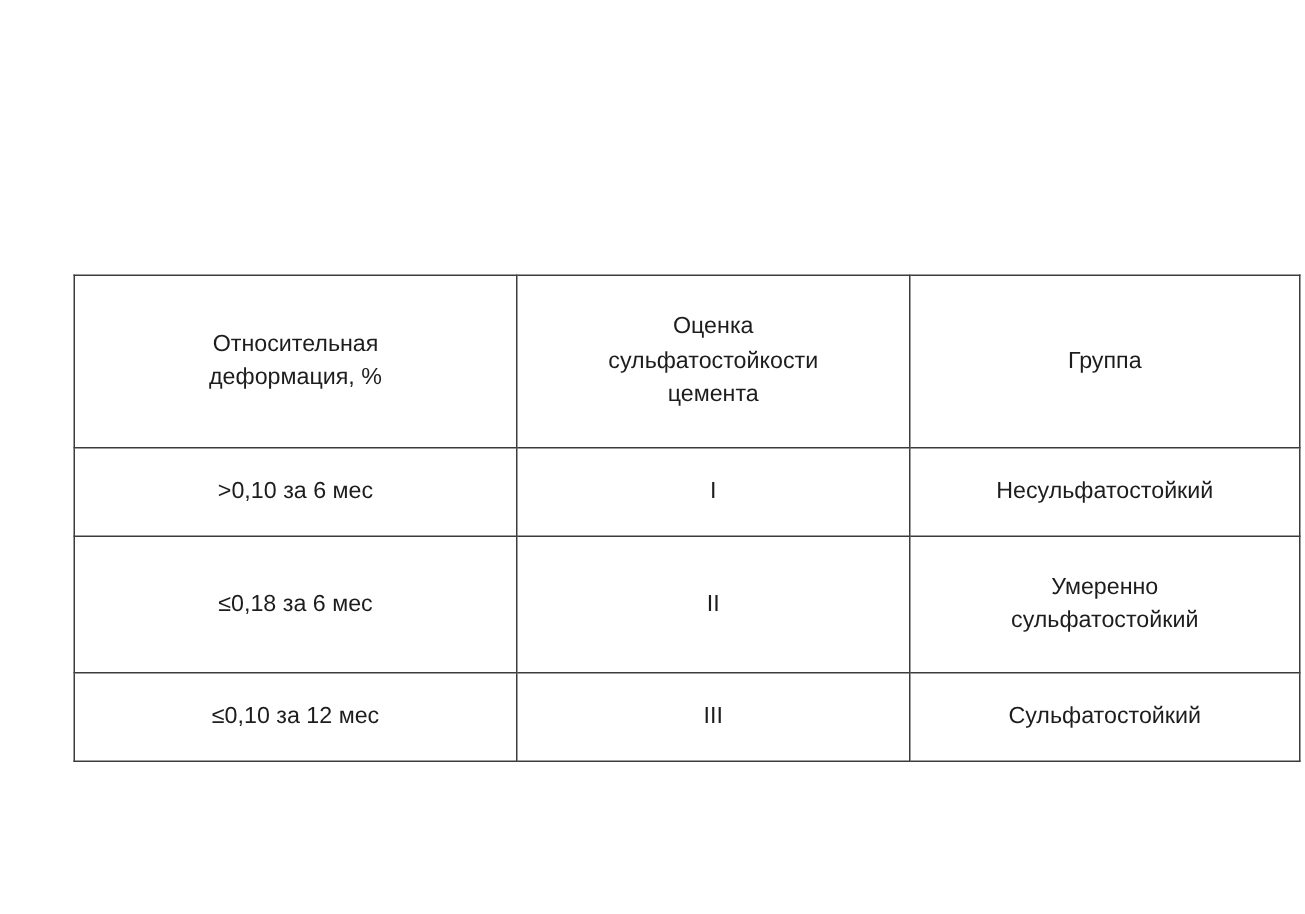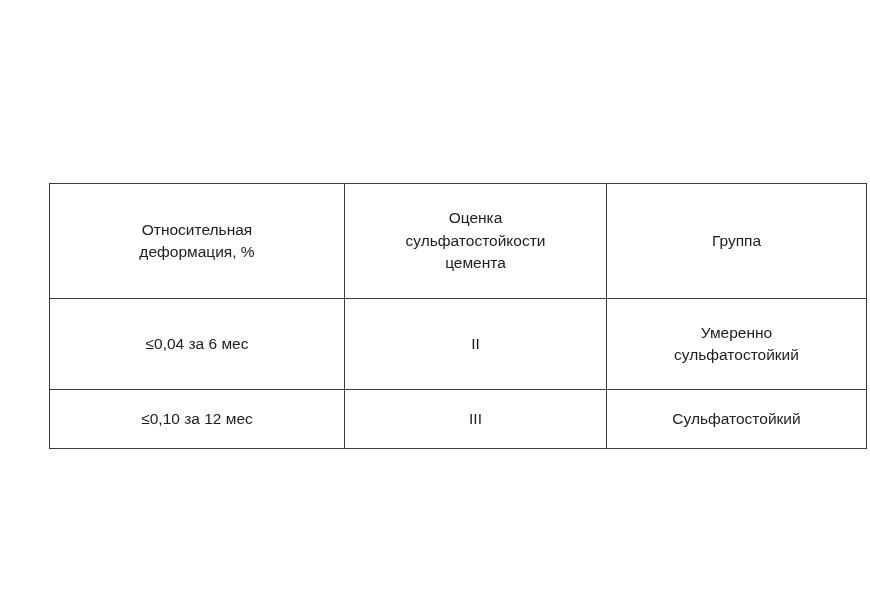--- a/index.html
+++ b/index.html
@@ -73,23 +73,34 @@
           </td>
           <td>
             <span class="cell-text">Оценка
 сульфатостойкости
 цемента</span>
           </td>
           <td>
             <span class="cell-text">Группа</span>
           </td>
         </tr>
+        <tr class="row-1">
+          <td>
+            <span class="cell-text">&gt;0,10 за 6 мес</span>
+          </td>
+          <td>
+            <span class="cell-text">I</span>
+          </td>
+          <td>
+            <span class="cell-text">Несульфатостойкий</span>
+          </td>
+        </tr>
         <tr class="row-2">
           <td>
-            <span class="cell-text">≤0,04 за 6 мес</span>
+            <span class="cell-text">≤0,18 за 6 мес</span>
           </td>
           <td>
             <span class="cell-text">II</span>
           </td>
           <td>
             <span class="cell-text">Умеренно
 сульфатостойкий</span>
           </td>
         </tr>
         <tr class="row-3">

